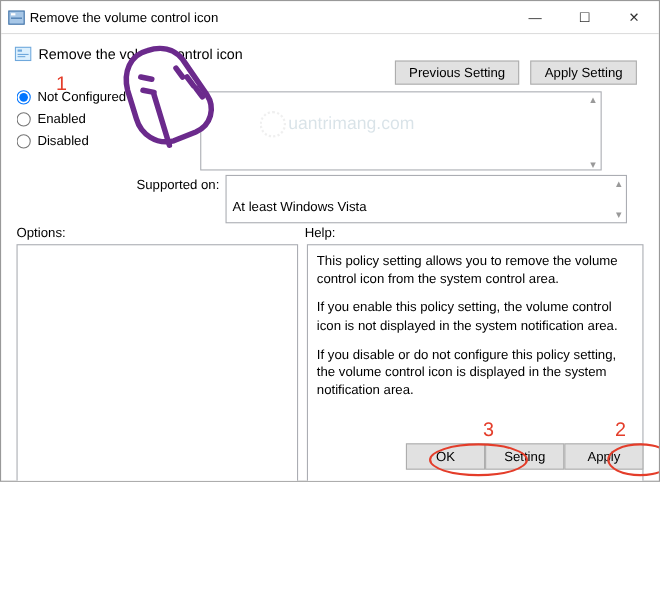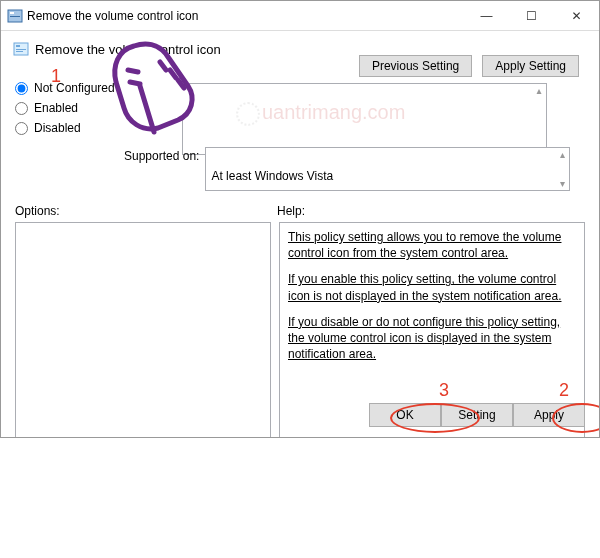--- a/index.html
+++ b/index.html
@@ -12,43 +12,43 @@
 .header-icon { width: 16px; height: 16px; display: inline-block; }
 .header-title { font-size: 13px; }
 .nav-buttons { position: absolute; top: 54px; right: 20px; display: flex; gap: 10px; }
 .btn { border: 1px solid #adadad; background: #e1e1e1; padding: 3px 12px; font-size: 12px; min-width: 75px; cursor: default; }
 .radio-group { padding: 6px 14px; }
 .radio-row { display: flex; align-items: center; margin: 6px 0; font-size: 12px; }
 .radio-row input { margin-right: 6px; }
 .comment-row { position: absolute; top: 82px; left: 155px; display: flex; align-items: flex-start; gap: 6px; }
 .comment-label { font-size: 12px; margin-top: 2px; }
 .comment-box { width: 365px; height: 72px; border: 1px solid #abadb3; background: #fff; resize: none; font-family: inherit; font-size: 12px; padding: 2px; }
-.supported-row { position: absolute; top: 146px; left: 123px; display: flex; align-items: flex-start; gap: 6px; justify-content: space-between; }
+.supported-row { position: absolute; top: 158px; left: 123px; display: flex; align-items: flex-start; gap: 6px; justify-content: space-between; }
 .supported-label { font-size: 12px; margin-top: 2px; }
 .supported-box { width: 365px; height: 35px; border: 1px solid #abadb3; background: #fff; padding: 21px 5px; font-size: 12px; overflow: hidden; }
 .lower { position: absolute; top: 203px; left: 0; right: 0; bottom: 0; }
 .labels-row { display: flex; padding: 0 14px; }
 .labels-row .opt { width: 262px; }
 .labels-row .hlp { flex: 1; }
 .panes { display: flex; padding: 4px 14px 0 14px; gap: 8px; }
 .options-box { width: 256px; height: 276px; border: 1px solid #abadb3; background: #fff; }
 .help-box { flex: 1; height: 276px; border: 1px solid #abadb3; background: #fff; padding: 6px 8px; font-size: 12px; line-height: 1.35; overflow: auto; }
-.help-box p { margin-bottom: 10px; text-decoration: underline; }
+.help-box p { margin-bottom: 10px; }
 .footer { position: absolute; bottom: 10px; right: 14px; display: flex; }
 .footer .btn { min-width: 72px; padding: 4px 10px; }
 .ring-red { position: absolute; border: 2px solid #e43d2a; border-radius: 50%/50%; pointer-events: none; }
 .ring1 { left: 389px; bottom: 4px; width: 90px; height: 30px; }
 .ring2 { left: 551px; bottom: 4px; width: 60px; height: 30px; }
 .num-red { position: absolute; color: #e43d2a; font-size: 18px; font-family: Arial; pointer-events: none; }
 .n1 { top: 65px; left: 50px; }
 .n2 { bottom: 36px; right: 30px; }
 .n3 { bottom: 36px; left: 438px; }
 .pointer-hand { position: absolute; top: 35px; left: 105px; pointer-events: none; }
 .scroll-stub { position: absolute; right: 2px; width: 12px; color: #999; font-size: 10px; text-align: center; }
-.watermark { position: absolute; top: 100px; left: 235px; opacity: 0.15; font-size: 20px; color: #b91c1c; pointer-events: none; font-weight: 500; }
+.watermark { position: absolute; top: 100px; left: 235px; opacity: 0.15; font-size: 16px; color: #0c4a6e; pointer-events: none; font-weight: 500; }
 .wm-ring { display: inline-block; width: 24px; height: 24px; border: 2px dotted #999; border-radius: 50%; vertical-align: middle; margin-right: 2px; }
 .tb-icon { width: 16px; height: 16px; margin-right: 4px; }
 </style>
 </head>
 <body>
 
 <div class="window">
 
   <div class="titlebar">
     <svg class="tb-icon" viewBox="0 0 16 16">

